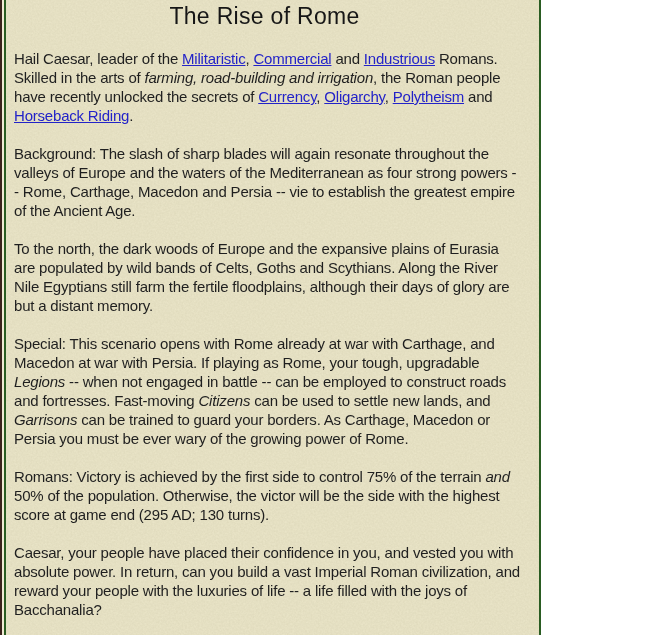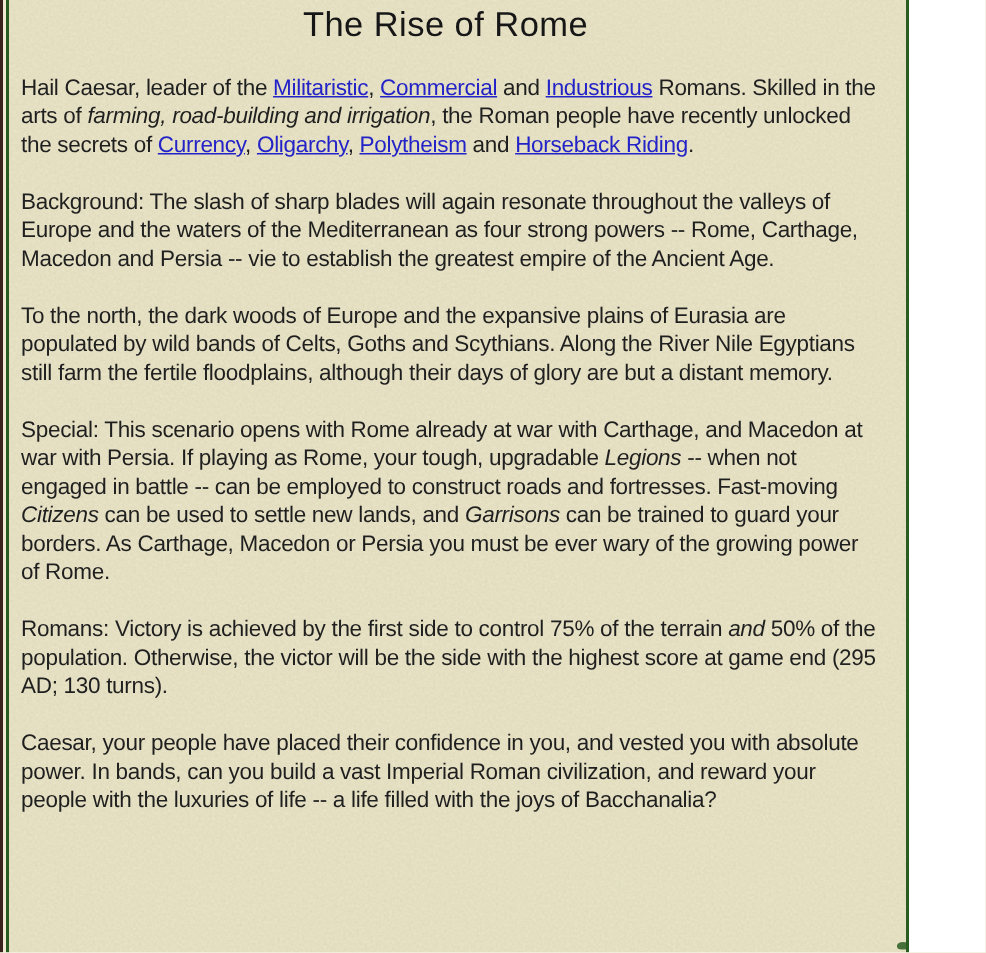--- a/index.html
+++ b/index.html
@@ -3,21 +3,21 @@
 <meta charset="utf-8">
 <style>
   html, body { margin: 0; padding: 0; }
   body {
     width: 657px; height: 635px;
     font-family: "Liberation Sans", sans-serif;
     overflow: hidden;
   }
   .page {
     position: relative;
-    width: 606px; height: 635px;
+    width: 541px; height: 635px;
     background: var(--parchment, #e9e4c7);
     overflow: hidden;
   }
   .texture {
     position: absolute; inset: 0; z-index: 0;
     pointer-events: none;
   }
   .edge { position: absolute; top: 0; bottom: 0; z-index: 3; }
   .edge-maroon { left: 0; width: 2px; background: var(--border-maroon, #3a221c); }
   .edge-cream  { left: 2px; width: 2px; background: var(--border-cream, #f0ead4); }
@@ -84,18 +84,18 @@
   <div class="edge edge-right"></div>
 
   <div class="content">
     <h1 class="title">The Rise of Rome</h1>
     <div class="scenario-text">
         <p class="para"><span class="plain">Hail Caesar, leader of the </span><a href="#">Militaristic</a><span class="plain">, </span><a href="#">Commercial</a><span class="plain"> and </span><a href="#">Industrious</a><span class="plain"> Romans. Skilled in the arts of </span><span class="italic">farming, road-building and irrigation</span><span class="plain">, the Roman people have recently unlocked the secrets of </span><a href="#">Currency</a><span class="plain">, </span><a href="#">Oligarchy</a><span class="plain">, </span><a href="#">Polytheism</a><span class="plain"> and </span><a href="#">Horseback Riding</a><span class="plain">.</span></p>
         <p class="para"><span class="bold">Background</span><span class="plain">: The slash of sharp blades will again resonate throughout the valleys of Europe and the waters of the Mediterranean as four strong powers -- Rome, Carthage, Macedon and Persia -- vie to establish the greatest empire of the Ancient Age.</span></p>
         <p class="para"><span class="plain">To the north, the dark woods of Europe and the expansive plains of Eurasia are populated by wild bands of Celts, Goths and Scythians. Along the River Nile Egyptians still farm the fertile floodplains, although their days of glory are but a distant memory.</span></p>
         <p class="para"><span class="bold">Special</span><span class="plain">: This scenario opens with Rome already at war with Carthage, and Macedon at war with Persia. If playing as Rome, your tough, upgradable </span><span class="italic">Legions</span><span class="plain"> -- when not engaged in battle -- can be employed to construct roads and fortresses. Fast-moving </span><span class="italic">Citizens</span><span class="plain"> can be used to settle new lands, and </span><span class="italic">Garrisons</span><span class="plain"> can be trained to guard your borders. As Carthage, Macedon or Persia you must be ever wary of the growing power of Rome.</span></p>
         <p class="para"><span class="bold">Romans</span><span class="plain">: Victory is achieved by the first side to control 75% of the terrain </span><span class="italic">and</span><span class="plain"> 50% of the population. Otherwise, the victor will be the side with the highest score at game end (295 AD; 130 turns).</span></p>
-        <p class="para"><span class="plain">Caesar, your people have placed their confidence in you, and vested you with absolute power. In bands, can you build a vast Imperial Roman civilization, and reward your people with the luxuries of life -- a life filled with the joys of Bacchanalia?</span></p>
+        <p class="para"><span class="plain">Caesar, your people have placed their confidence in you, and vested you with absolute power. In return, can you build a vast Imperial Roman civilization, and reward your people with the luxuries of life -- a life filled with the joys of Bacchanalia?</span></p>
       </div>
   </div>
 
   <div class="cursor-artifact"></div>
 </div>
 
 </body></html>

